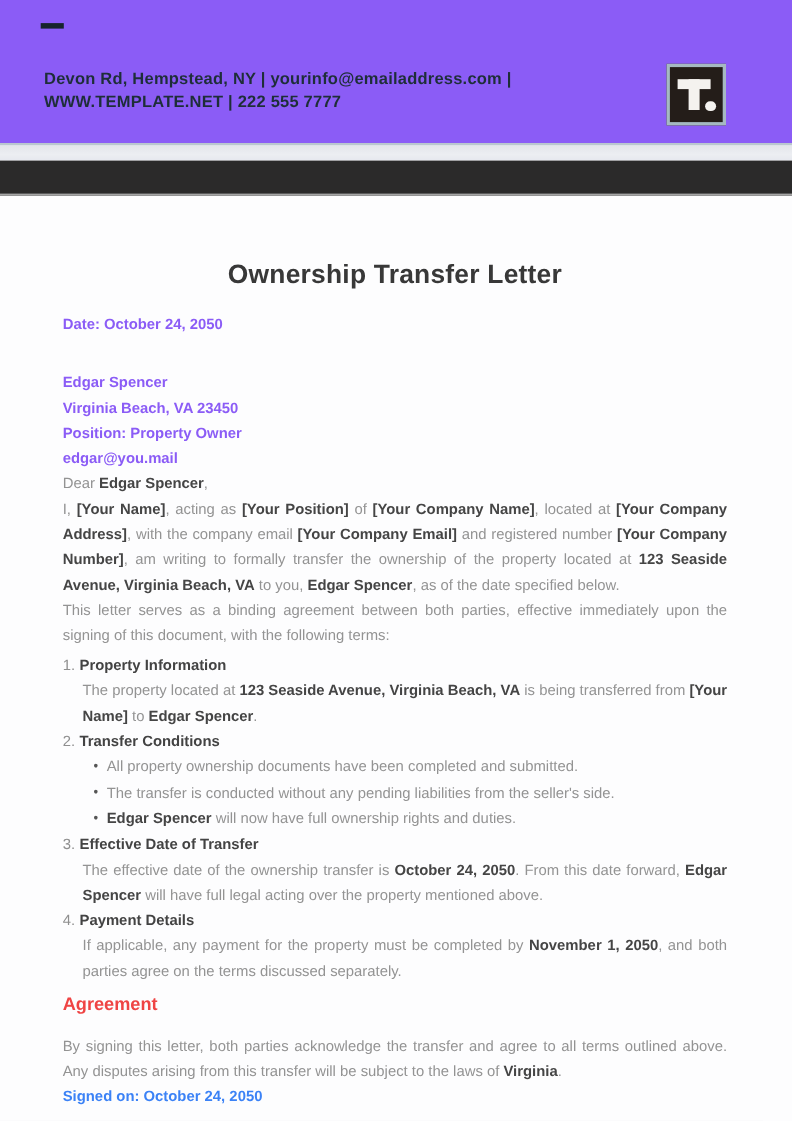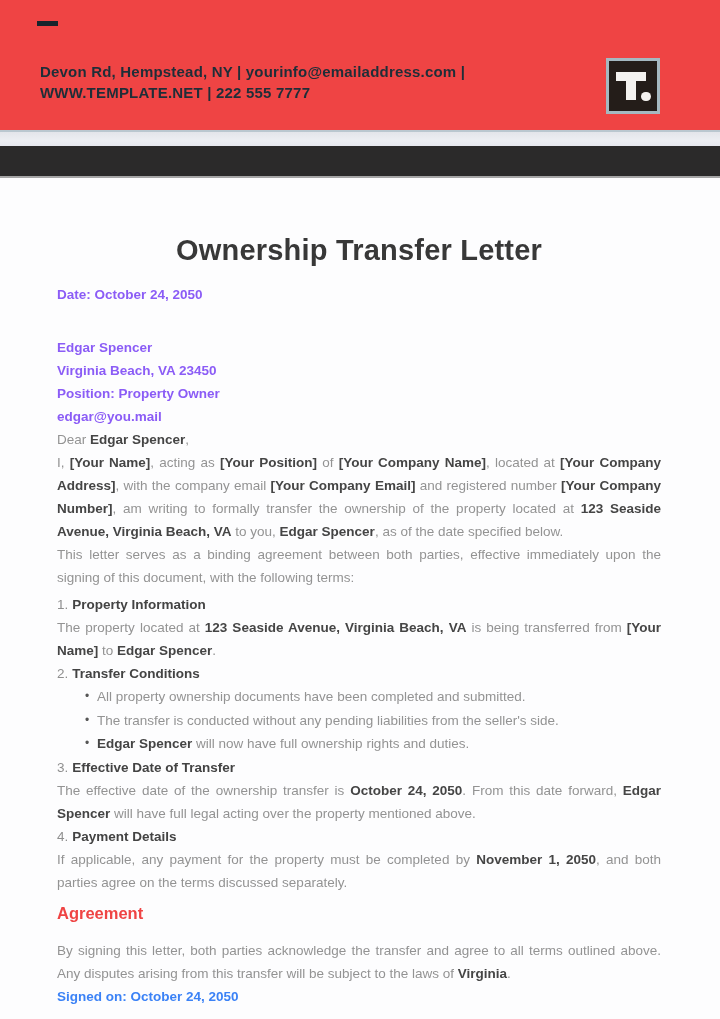--- a/index.html
+++ b/index.html
@@ -2,21 +2,21 @@
 <html><head>
 <meta charset="utf-8">
 <style>
   * { margin:0; padding:0; box-sizing:border-box; }
   html,body { background:#e9e9e9; }
   .page {
     width:720px; height:1019px; overflow:hidden; position:relative;
     background:#fdfdfe; font-family:"Liberation Sans", sans-serif;
   }
   
-  .letterhead { position:relative; height:130px; background:#ef4444; }
+  .letterhead { position:relative; height:130px; background:#8b5cf6; }
   .dash { position:absolute; left:37px; top:21px; width:21px; height:5px; background:#17242c; }
   .contact {
     position:absolute; left:40px; top:61px;
     font-size:15px; font-weight:700; color:#1e2e38;
     line-height:21px; letter-spacing:.2px;
   }
   .logo {
     position:absolute; top:58px; right:60px;
     width:54px; height:56px; background:#241d19;
     border:3px solid #a5b9c1;
@@ -28,32 +28,32 @@
   
   .strip {
     height:16px; border-top:2px solid #bac7cf;
     background:linear-gradient(180deg,#e3e5ea,#eceef2 60%,#e6e8ee);
   }
   .black-bar { height:32px; background:#2b2a2a; border-bottom:2px solid #a5a5a5; }
   
   .content { padding:0 59px 0 57px; color:#939393; font-size:13.5px; line-height:23px; }
   .title {
     margin:55px 0 16px; text-align:center;
-    font-size:29px; line-height:34px; font-weight:600;
+    font-size:24px; line-height:34px; font-weight:600;
     color:#383838; letter-spacing:.2px;
   }
   .bold-line { font-weight:700; color:#8b5cf6; }
   .date-line { margin-bottom:30px; }
   .para { text-align:justify; }
   .b { font-weight:700; color:#454545; }
   
   .terms { list-style:none; margin-top:4px; }
   .term-num { color:#8f8f8f; margin-right:4px; }
   .term-heading { font-weight:700; color:#434343; }
-  .term-body { text-align:justify; }
+  .term-body { margin-left:18px; text-align:justify; }
   .bullets { list-style:none; margin-left:28px; }
   .bullets li { position:relative; padding-left:12px; line-height:23.5px; }
   .bullet-dot { position:absolute; left:0; top:0; color:#555; font-size:12px; }
   
   .agreement-heading { margin-top:9px; font-size:16.5px; line-height:21px; font-weight:700; color:#ef4444; }
   .agreement-para { margin-top:15px; text-align:justify; }
   .signed-line { font-weight:700; color:#3b82f6; }
 </style>
 </head>
 <body>

